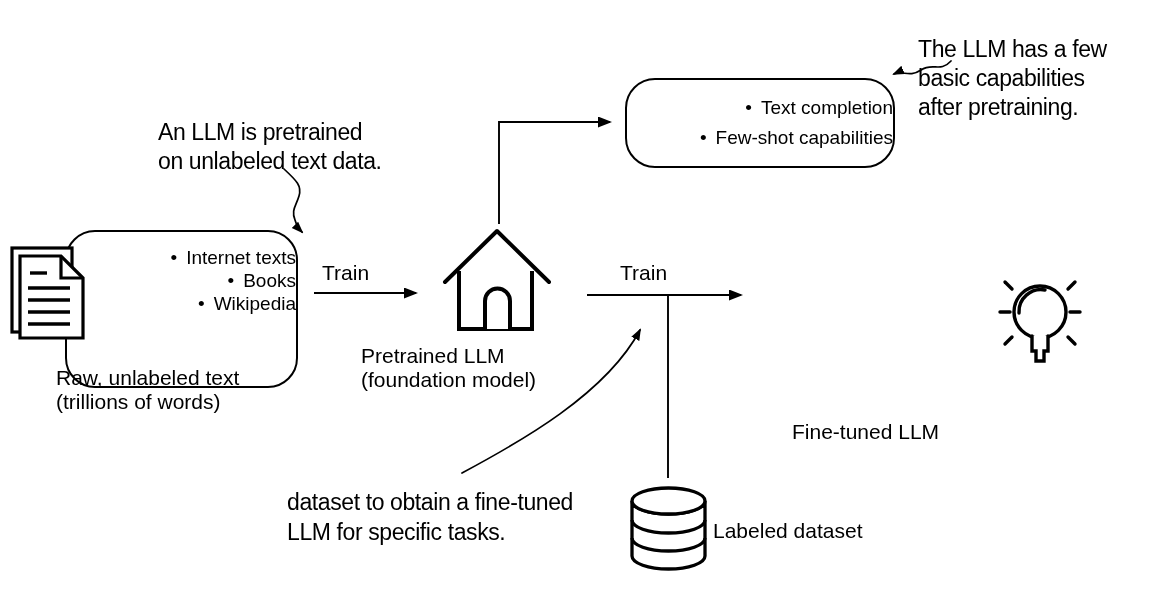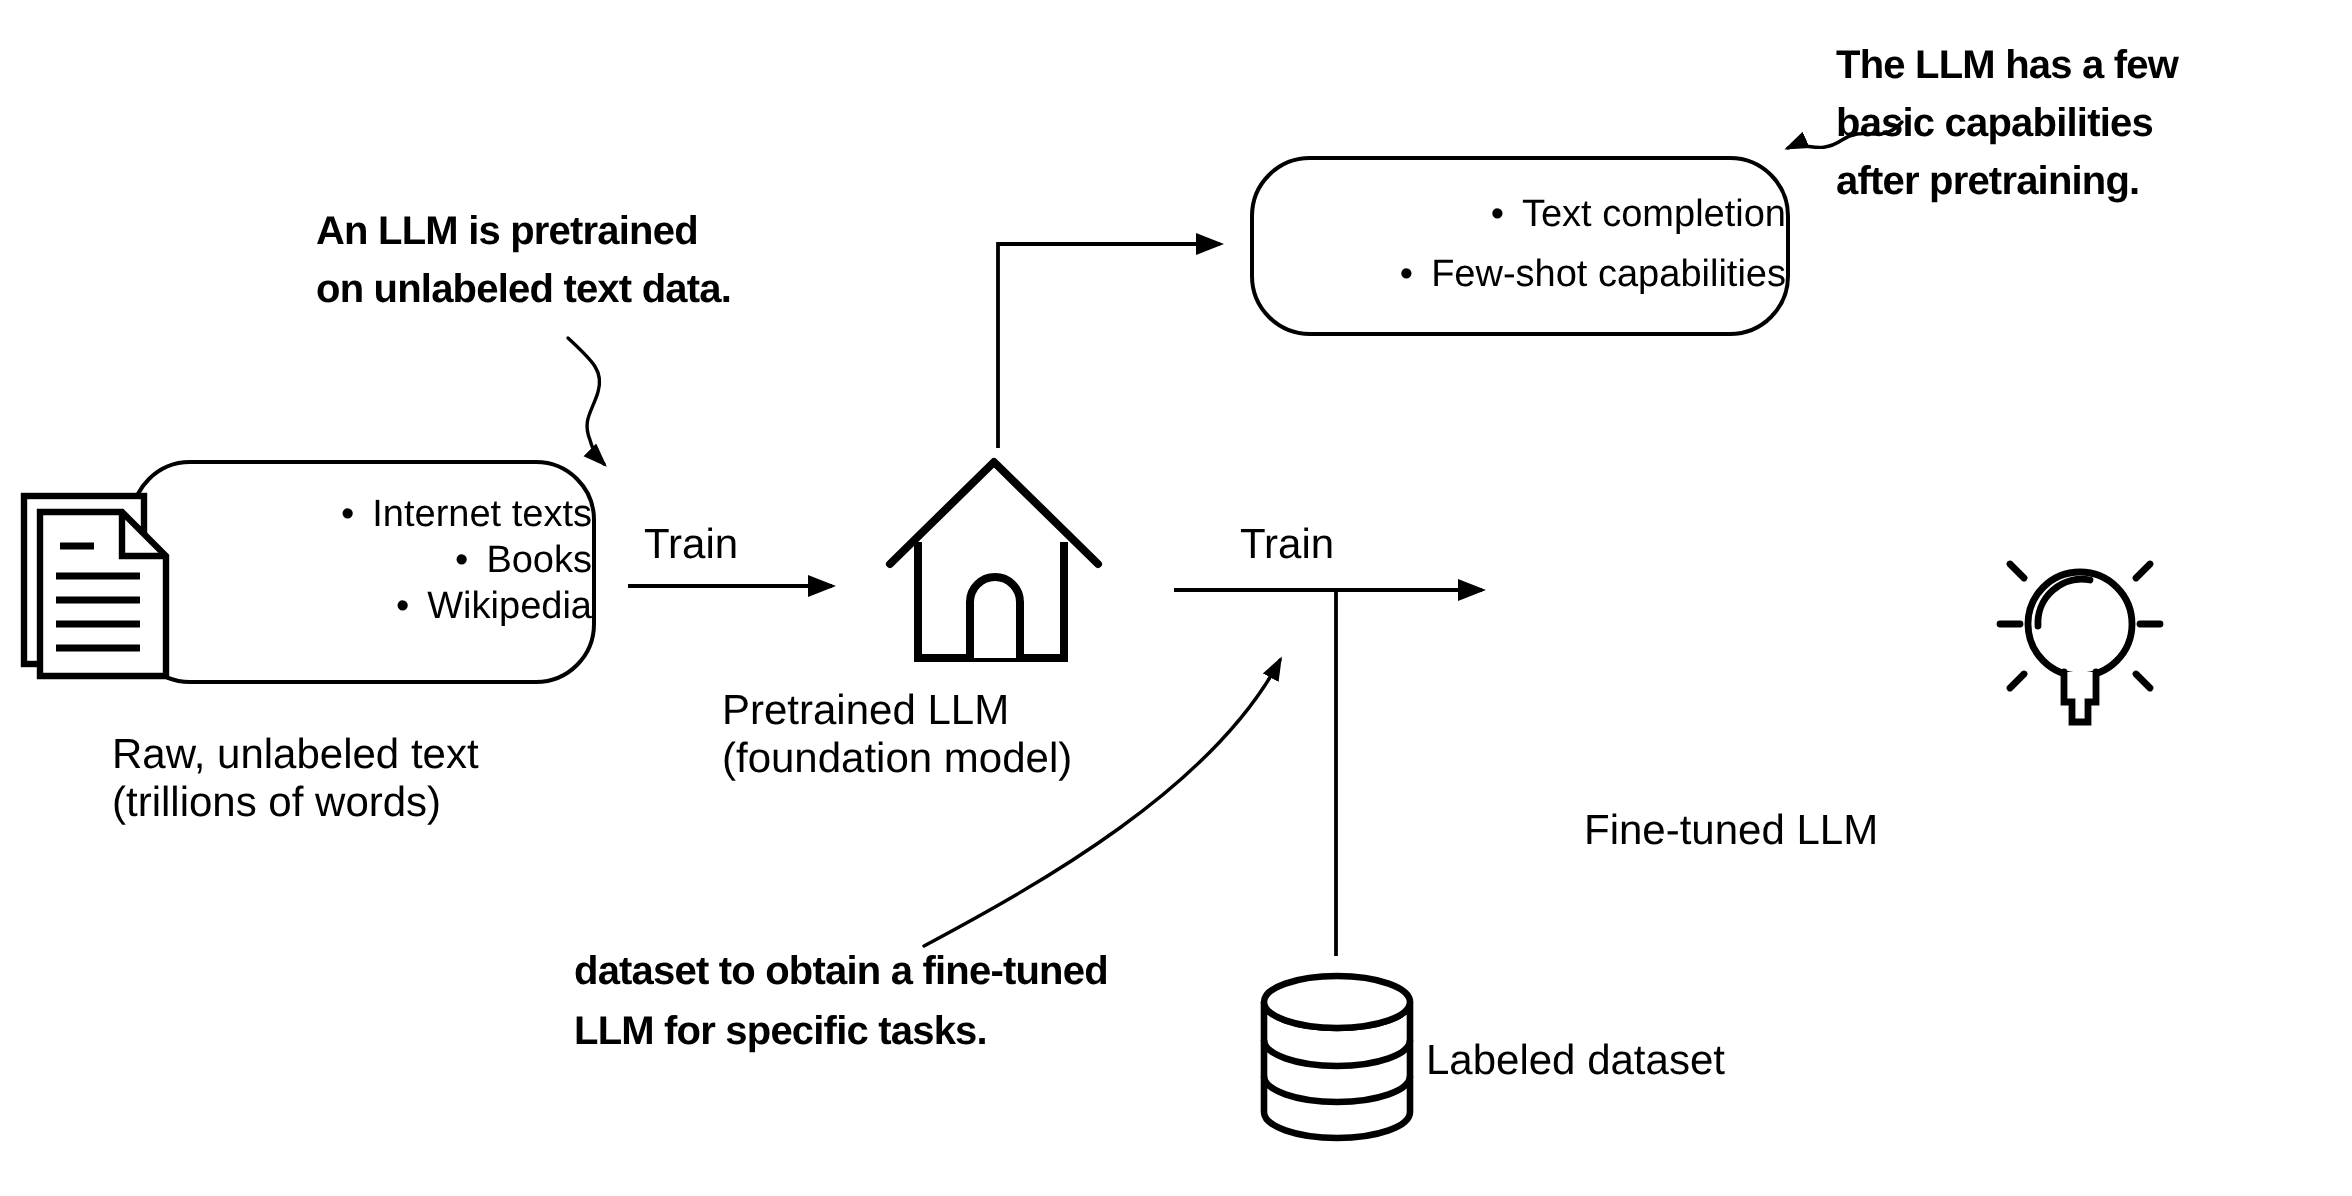--- a/index.html
+++ b/index.html
@@ -8,36 +8,36 @@
     font-family:"Liberation Sans", sans-serif; color:#000; overflow:hidden;
   }
   
   .bubble {
     position:absolute; box-sizing:border-box; background:#ffffff;
     border:2.6px solid #000;
   }
   .bubble ul { list-style:none; margin:0; padding:0; }
   .bubble li { font-size:19px; white-space:nowrap;text-align:right; }
   .bubble li::before { content:"\2022"; margin-right:9px; }
-  #raw-box     { left:65px;  top:230px; width:233px; height:112px; border-radius:30px; }
+  #raw-box     { left:65px;  top:230px; width:233px; height:158px; border-radius:30px; }
   #raw-box ul  { padding:14px 0 0 34px; }
   #raw-box li  { line-height:23px; }
   #pre-box     { left:625px; top:78px;  width:270px; height:90px;  border-radius:30px; }
   #pre-box ul  { padding:13px 0 0 15px; }
   #pre-box li  { line-height:30px; }
   #ft-box      { left:770px; top:238px; width:270px; height:172px; border-radius:44px; }
   #ft-box ul   { padding:10px 0 0 19px; }
   #ft-box li   { line-height:30px; }
   
   .caption { position:absolute; font-size:21px; line-height:24px; text-align:left; white-space:nowrap; }
   .label   { position:absolute; font-size:21px; white-space:nowrap; }
   
   .note {
-    position:absolute; font-weight:bold; font-size:20px; line-height:29px;
-    letter-spacing:-0.4px; white-space:nowrap;
+    position:absolute; font-weight:normal; font-size:23px; line-height:29px;
+    letter-spacing:-0.4px; white-space:nowrap;margin-top:16px;
   }
   svg.overlay { position:absolute; left:0; top:0; pointer-events:none; }
 </style>
 </head>
 <body>
 
 <div class="fig">
 
   <div class="note" style="left:158px; top:102px;">
     <div>An LLM is pretrained</div>
@@ -67,21 +67,21 @@
     <div>(trillions of words)</div>
   </div>
 
   <div class="bubble" id="pre-box">
     <ul>
       <li>Text completion</li>
       <li>Few-shot capabilities</li>
     </ul>
   </div>
 
-  <div class="caption" style="left:792px; top:404px; width:250px;">Fine-tuned LLM</div>
+  <div class="caption" style="left:792px; top:420px; width:250px;">Fine-tuned LLM</div>
 
   <div class="caption" style="left:361px; top:344px; width:250px;">
     <div>Pretrained LLM</div>
     <div>(foundation model)</div>
   </div>
 
   <div class="caption" style="left:322px; top:261px; width:100px;">Train</div>
   <div class="caption" style="left:620px; top:261px; width:100px;">Train</div>
   <div class="label" style="left:713px; top:519px;">Labeled dataset</div>
 

